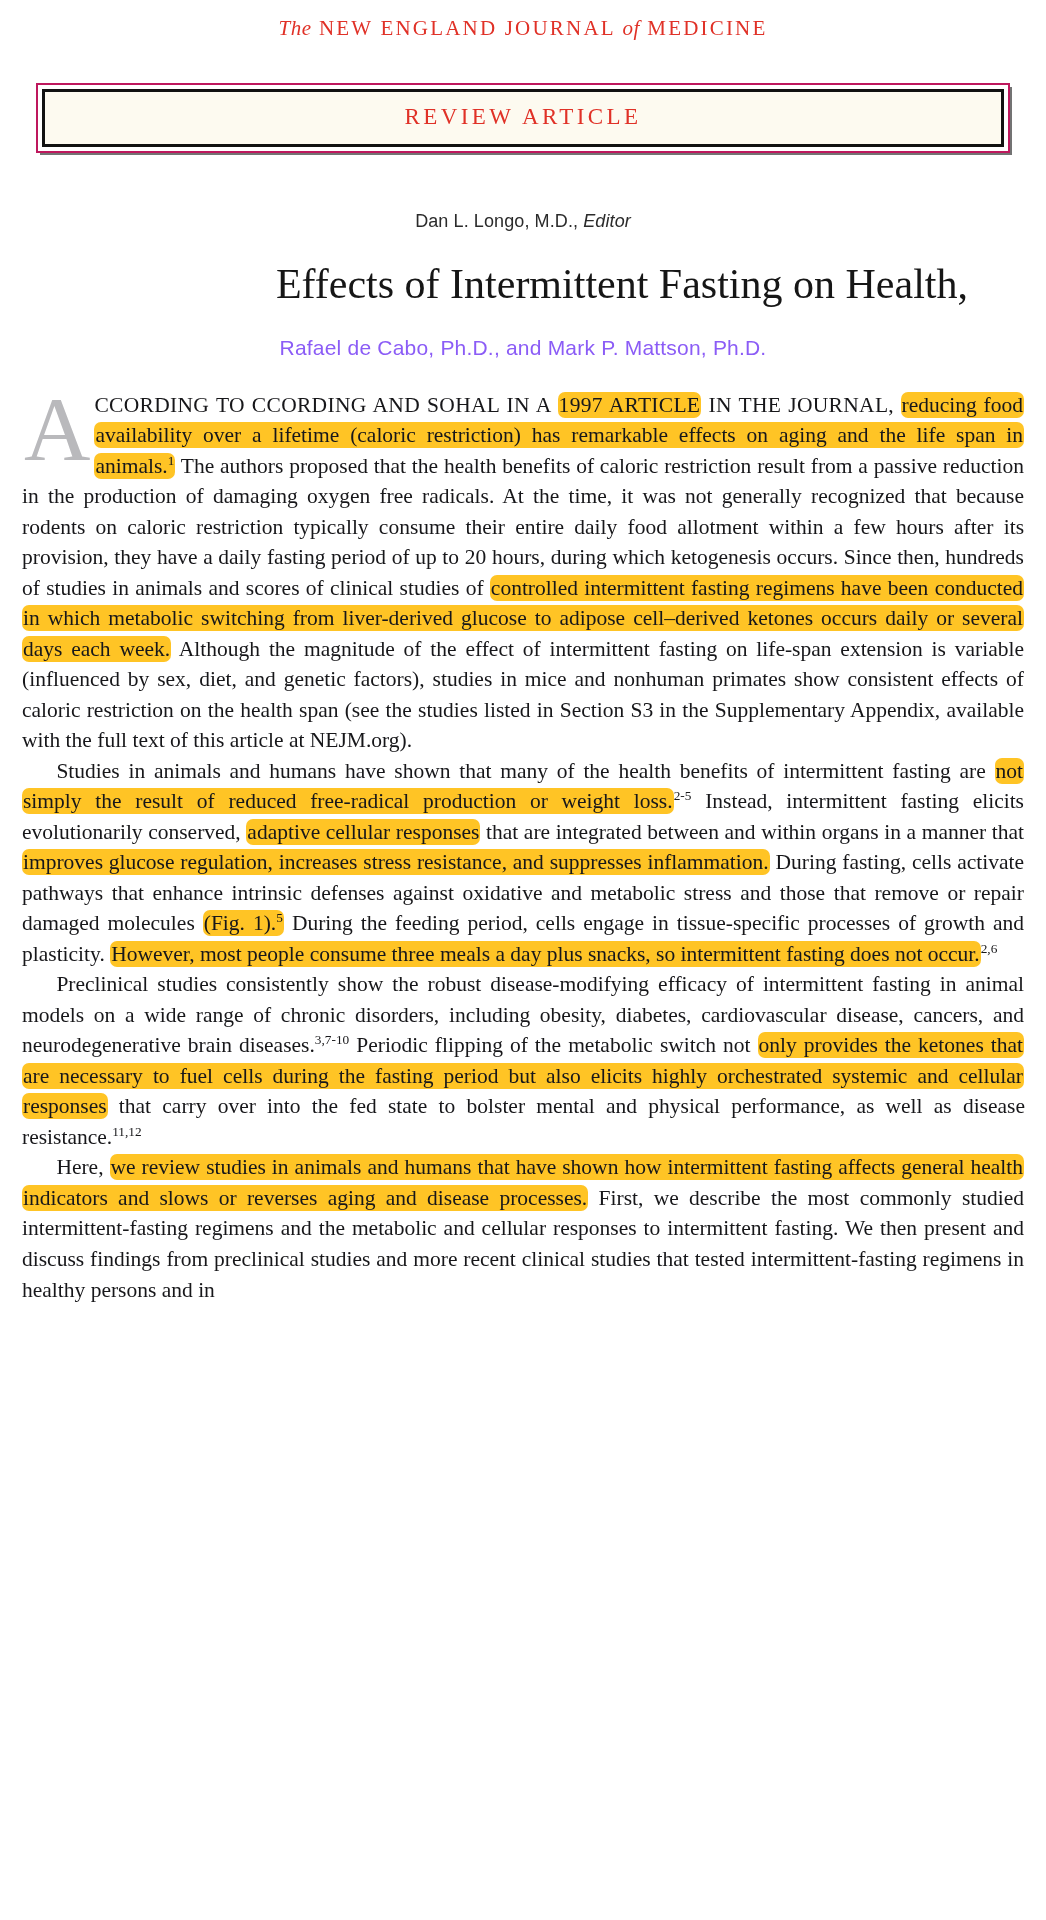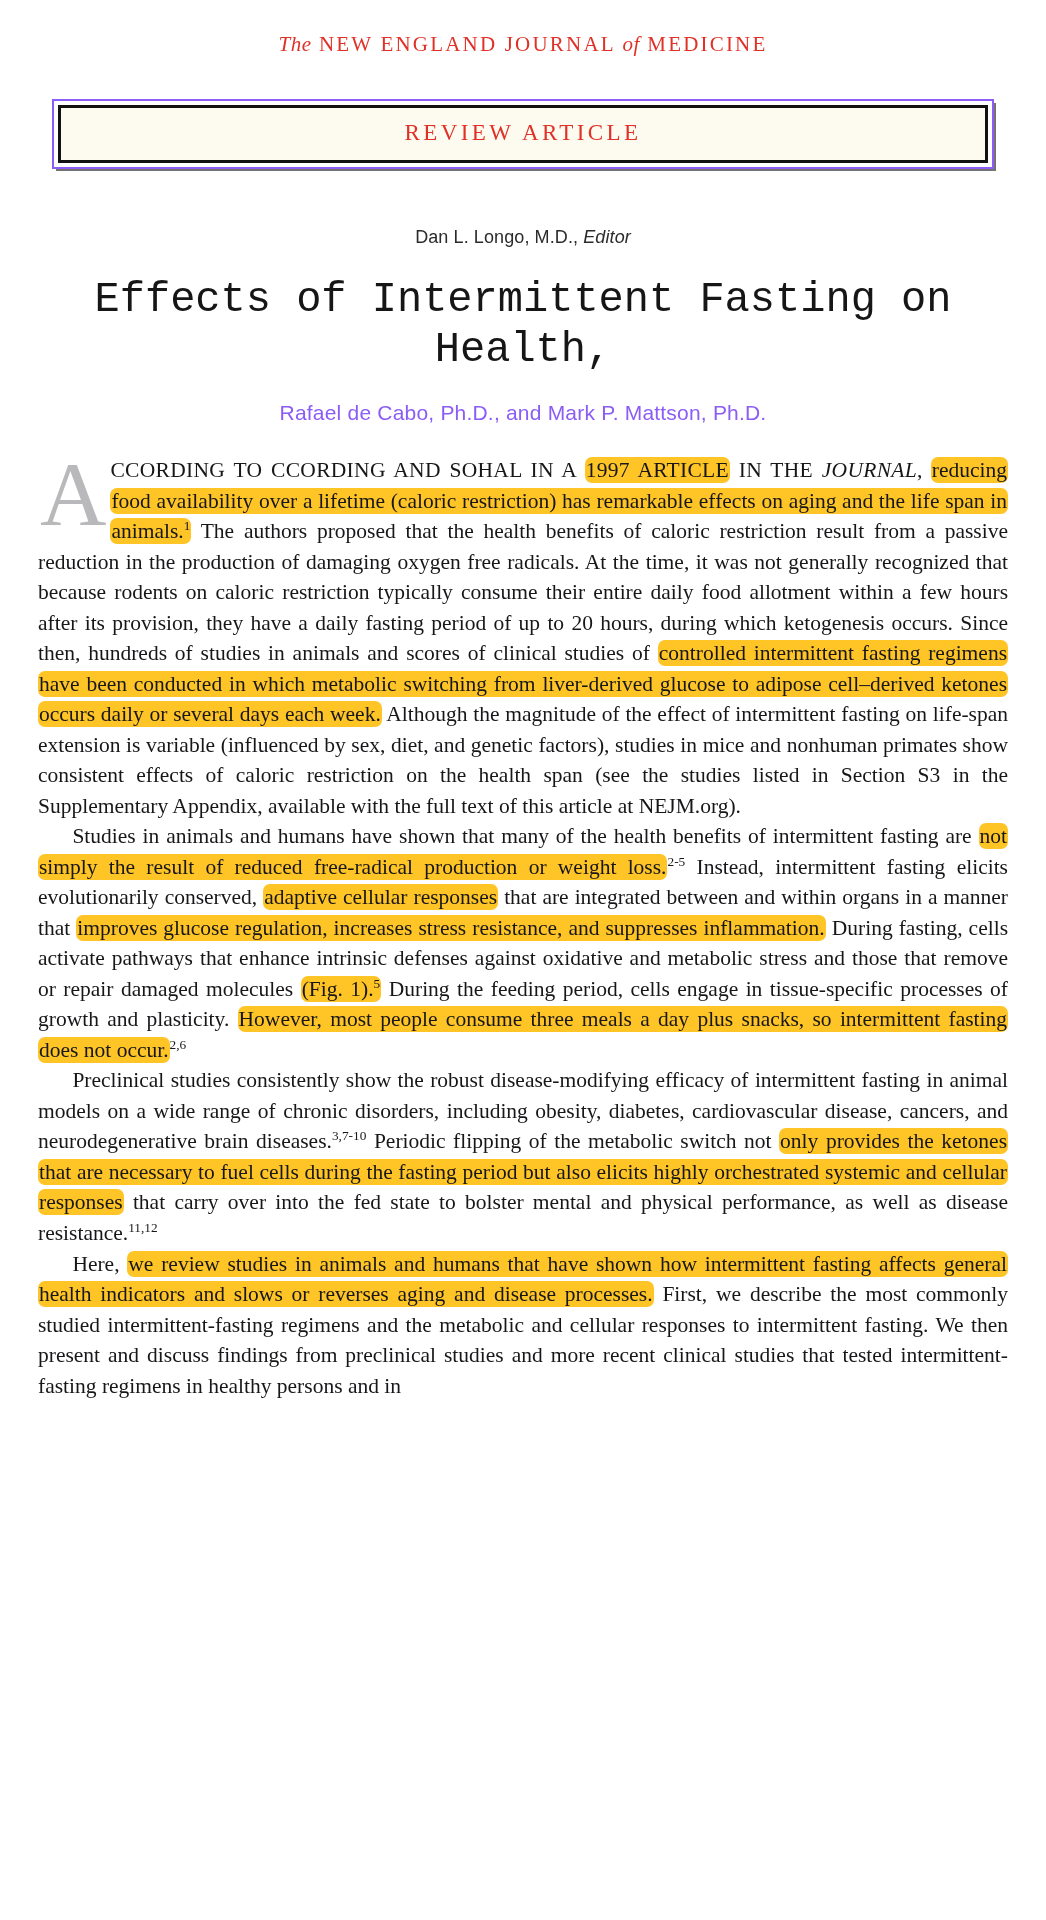--- a/index.html
+++ b/index.html
@@ -13,21 +13,21 @@
     overflow: hidden;
     font-family: "Liberation Serif", "DejaVu Serif", serif;
     color: #1a1a1a;
     position: relative;
   }
 
   .page {
     width: 1046px;
     height: 1687px;
     box-sizing: border-box;
-    padding: 16px;
+    padding: 0;
     position: relative;
   }
 
   
   .masthead {
     text-align: center;
     color: #e03127;
     font-family: "Liberation Serif", "DejaVu Serif", serif;
     font-size: 21px;
     letter-spacing: 2.2px;
@@ -41,21 +41,21 @@
   }
   .masthead .of {
     font-style: italic;
     font-size: 21px;
     letter-spacing: 0.5px;
   }
 
   
   .banner-outer {
     margin: 42px 36px 0 36px;
-    border: 2px solid #8b5cf6;
+    border: 2px solid #be185d;
     padding: 4px;
     background: #ffffff;
     box-shadow: 3px 3px 0 -1px rgba(0,0,0,0.55);
   }
   .banner-inner {
     border: 3px solid #111111;
     background: #fdfaf0;
     text-align: center;
     padding: 12px 0 14px 0;
   }
@@ -74,22 +74,22 @@
     font-size: 18px;
     color: #2b2b2b;
     letter-spacing: 0.1px;
   }
   .editor-line .editor-role {
     font-style: italic;
   }
 
   
   .article-title {
-    text-align: center;
-    font-family: Liberation Mono, monospace;
+    text-align: right;
+    font-family: Liberation Serif, serif;
     font-size: 42px;
     line-height: 1.18;
     margin: 28px 78px 0 78px;
     color: #161616;
     font-weight: normal;
   }
 
   
   .byline {
     text-align: center;
@@ -125,21 +125,20 @@
     color: #b9b9bc;
     margin: 4px 4px 0 2px;
     font-weight: normal;
   }
   .smallcaps {
     font-variant: small-caps;
     letter-spacing: 0.3px;
   }
   .italic-sc {
     font-variant: small-caps;
-    font-style: italic;
     letter-spacing: 0.3px;
   }
   .hl {
     background-color: #ffc425;
     box-decoration-break: clone;
     -webkit-box-decoration-break: clone;
     border-radius: 7px;
     padding: 1px 1px;
   }
   sup {

